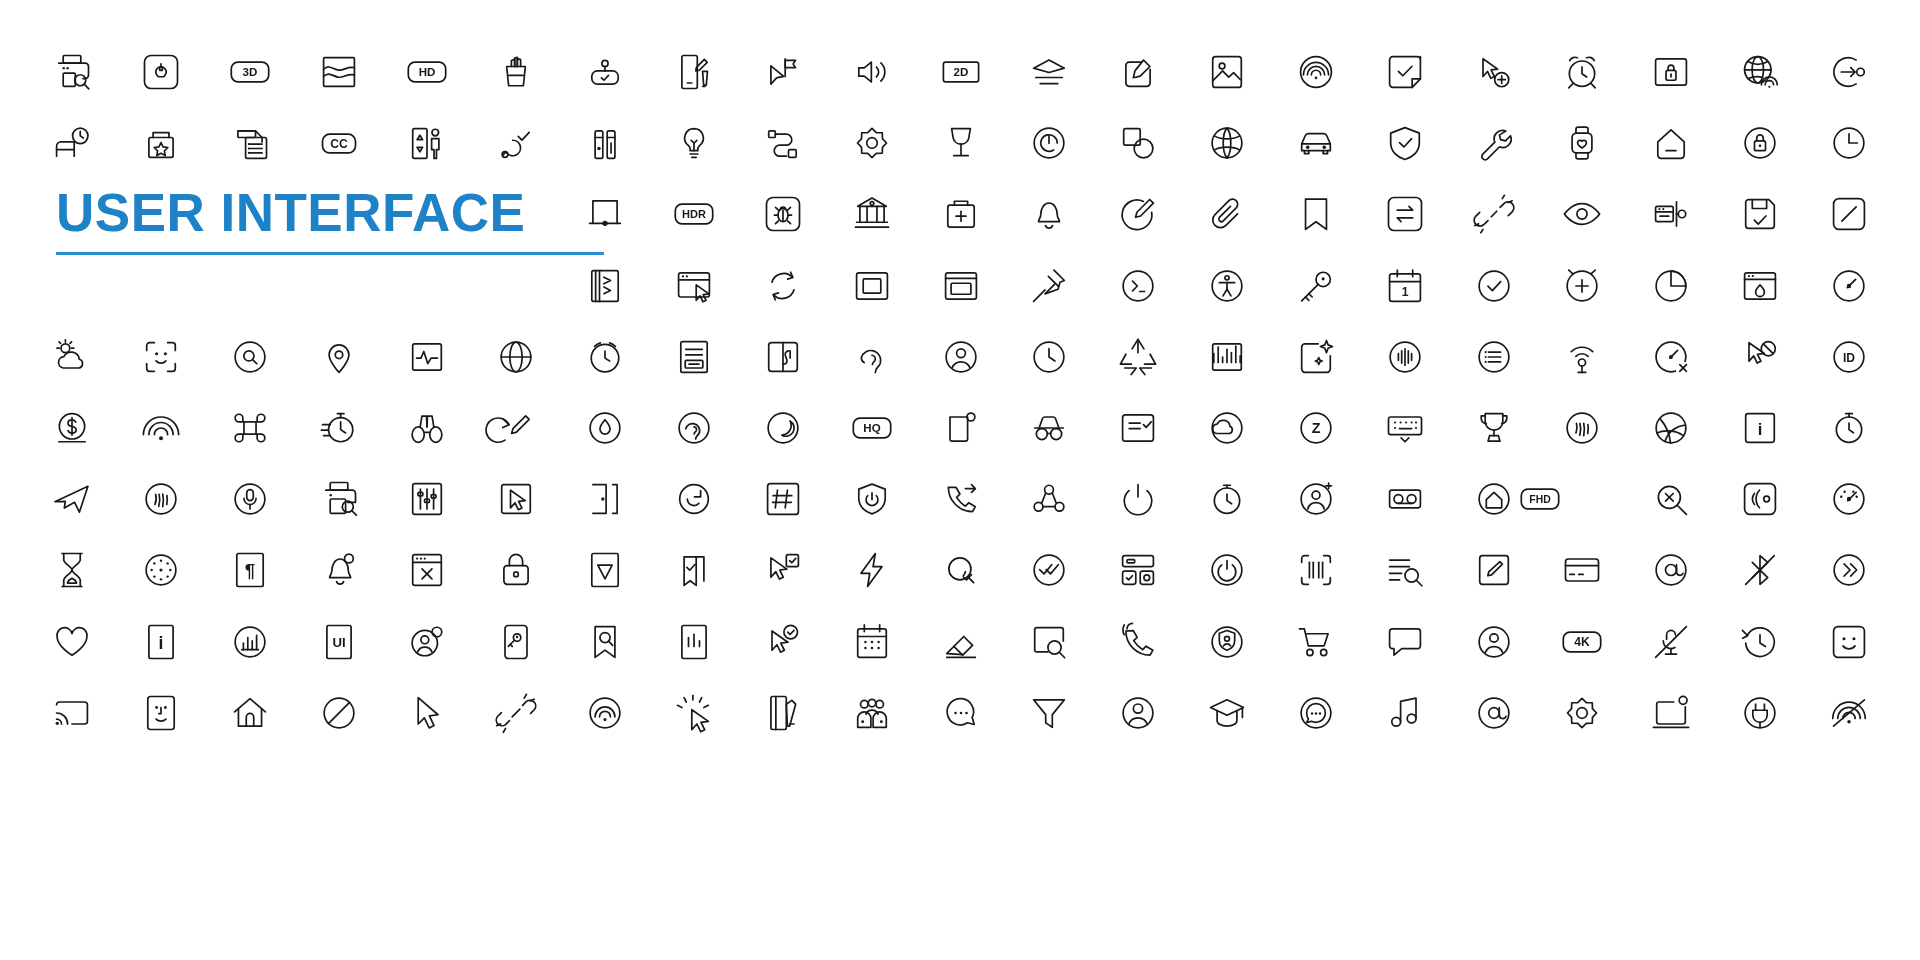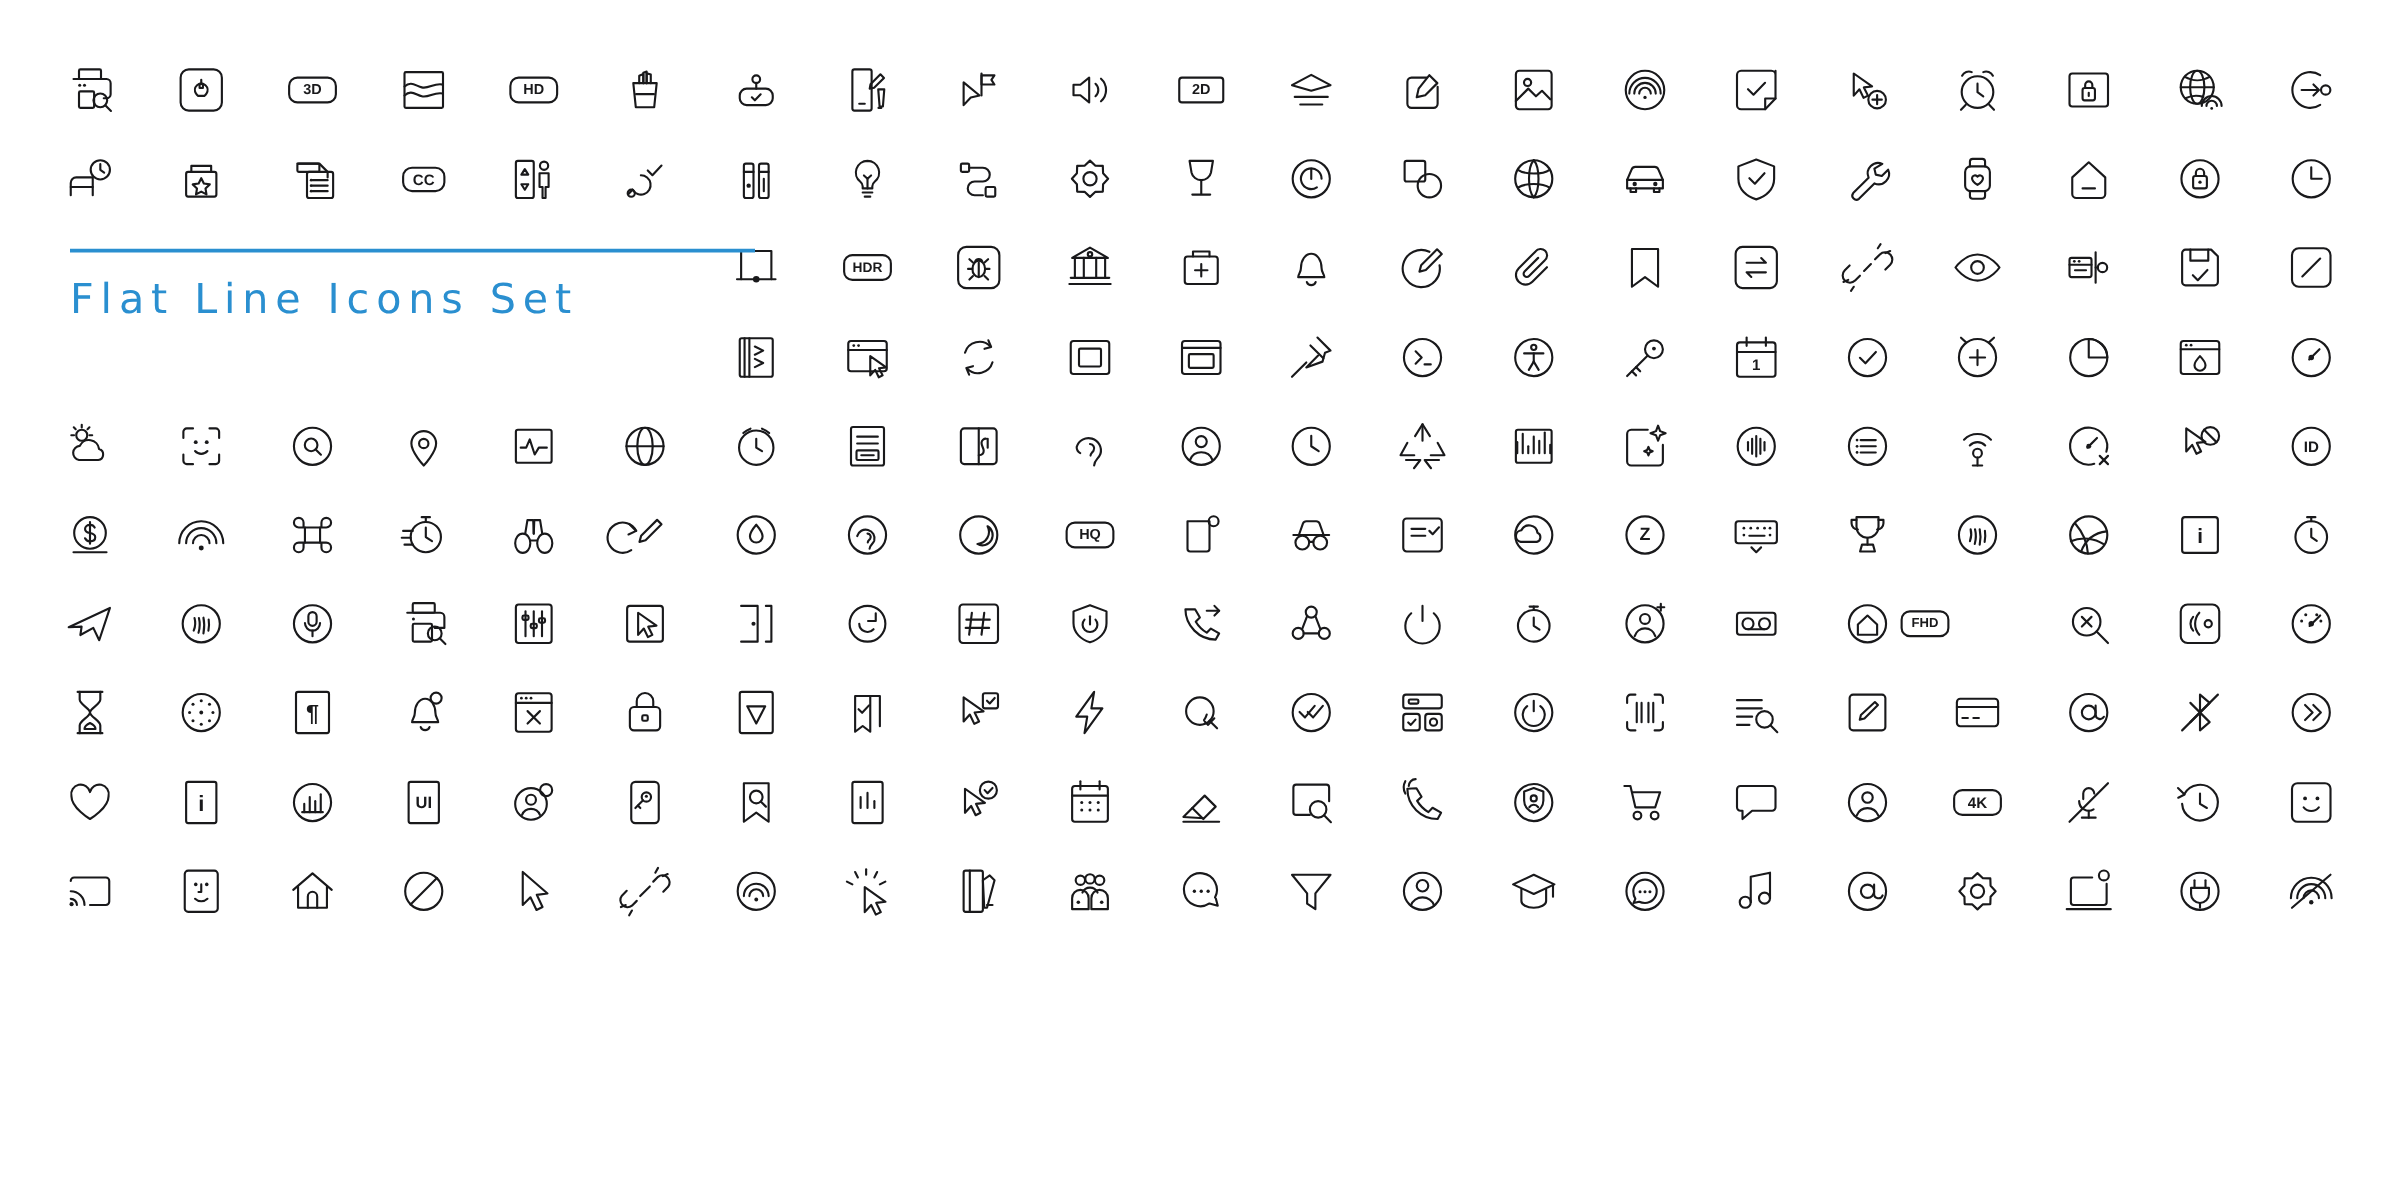--- a/index.html
+++ b/index.html
@@ -1631,15 +1631,15 @@
         <path d="M14.4 25 a5.6 5.6 0 0 1 11.2 0"></path>
         <path d="M9.8 25 a10.2 10.2 0 0 1 20.4 0"></path>
         <path d="M5.200000000000001 25 a14.799999999999999 14.799999999999999 0 0 1 29.599999999999998 0"></path>
         <circle class="fill" cx="20" cy="28" r="1.6"></circle>
         <line x1="6" y1="32" x2="34" y2="8"></line>
       </svg>
     </div>
   </div>
 
 <div id="titleblock">
+  <div id="title">USER INTERFACE</div>
   <div id="title-rule"></div>
-  <div id="subtitle">Flat Line Icons Set</div>
 </div>
 
 </body></html>

